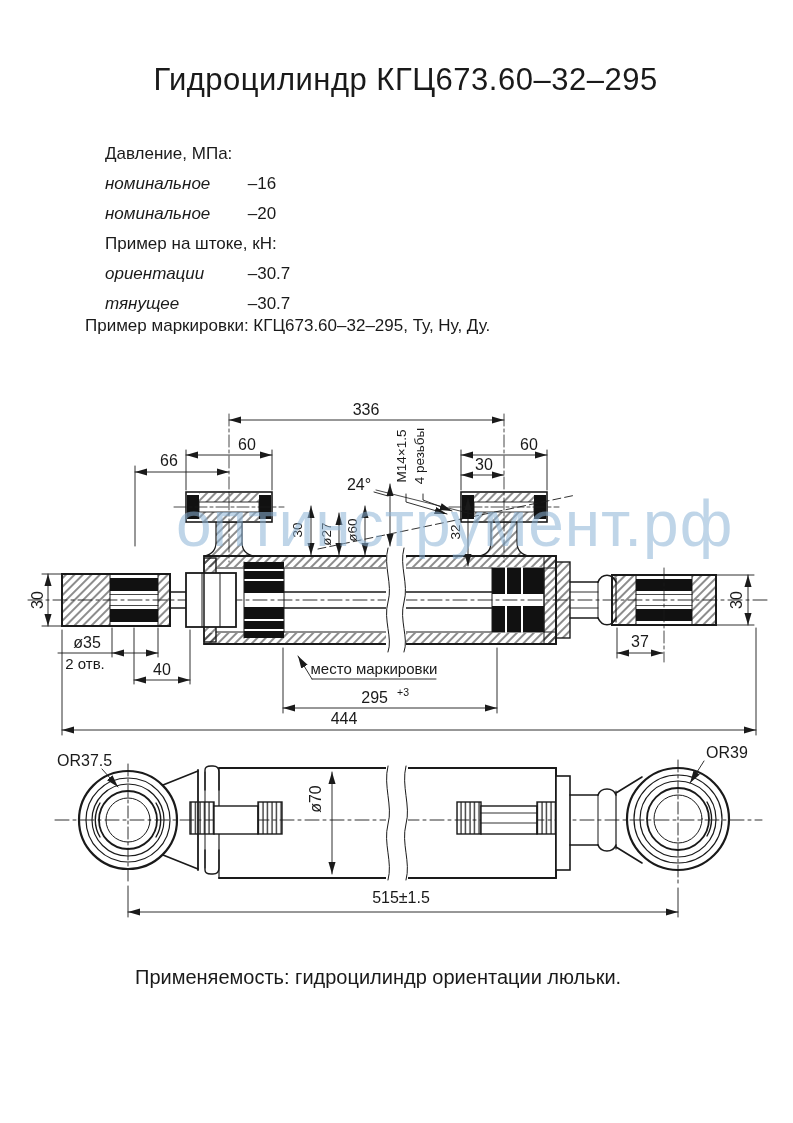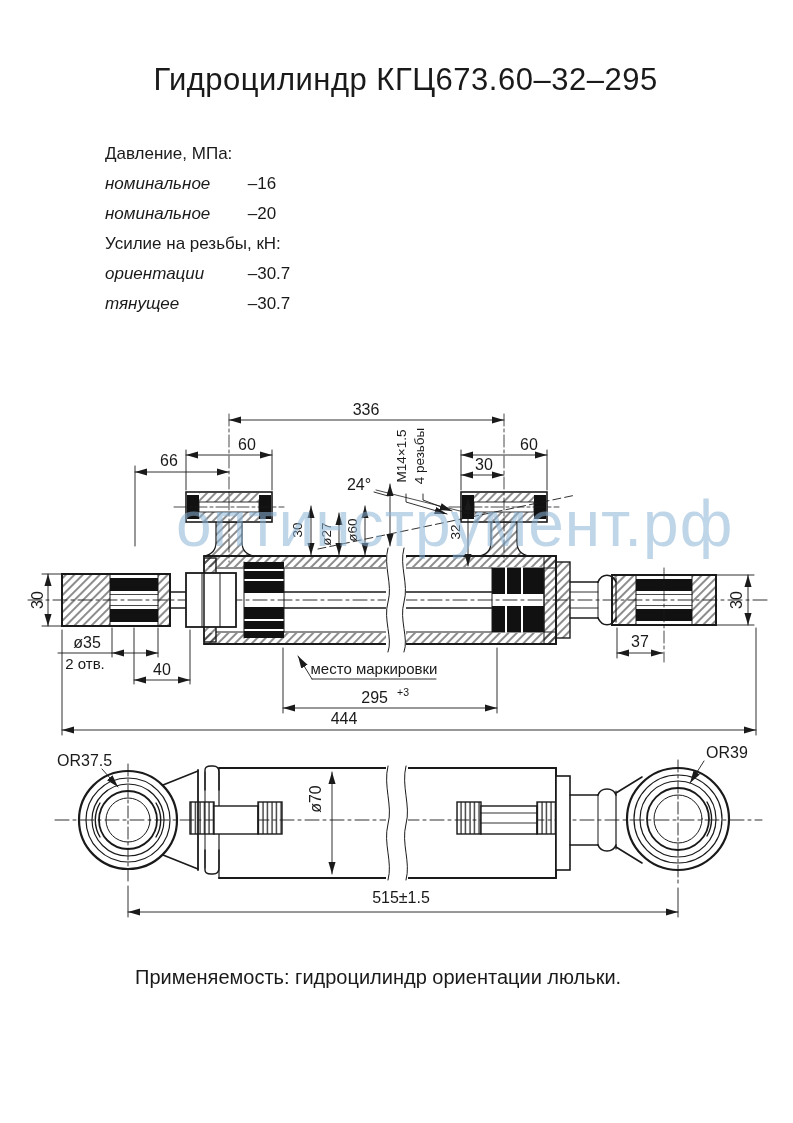--- a/index.html
+++ b/index.html
@@ -29,31 +29,32 @@
   <div id="specs">
     <div class="spec-row"><span>Давление, МПа:</span></div>
     <div class="spec-row">
       <span class="lbl">номинальное</span>
       <span class="val">–16</span>
     </div>
     <div class="spec-row">
       <span class="lbl">номинальное</span>
       <span class="val">–20</span>
     </div>
-    <div class="spec-row"><span>Усилие на резьбы, кН:</span></div>
+    <div class="spec-row"><span>Пример на штоке, кН:</span></div>
     <div class="spec-row">
       <span class="lbl">ориентации</span>
       <span class="val">–30.7</span>
     </div>
     <div class="spec-row">
       <span class="lbl">тянущее</span>
       <span class="val">–30.7</span>
     </div>
   </div>
 
+  <div id="marking">Пример маркировки: КГЦ673.60–32–295, Ту, Ну, Ду.</div>
 
   <svg width="793" height="1123" viewBox="0 0 793 1123">
     <defs>
       <pattern id="h45" patternUnits="userSpaceOnUse" width="6" height="6" patternTransform="rotate(45)">
         <line x1="3" y1="0" x2="3" y2="6" stroke="#1a1a1a" stroke-width="1"></line>
       </pattern>
       <pattern id="knurl" patternUnits="userSpaceOnUse" width="4.5" height="4.5">
         <line x1="2" y1="0" x2="2" y2="4.5" stroke="#1a1a1a" stroke-width="1.2"></line>
       </pattern>
       <marker id="arr" viewBox="0 0 12 8" markerWidth="13" markerHeight="9" refX="11.5" refY="4" orient="auto-start-reverse" markerUnits="userSpaceOnUse">

